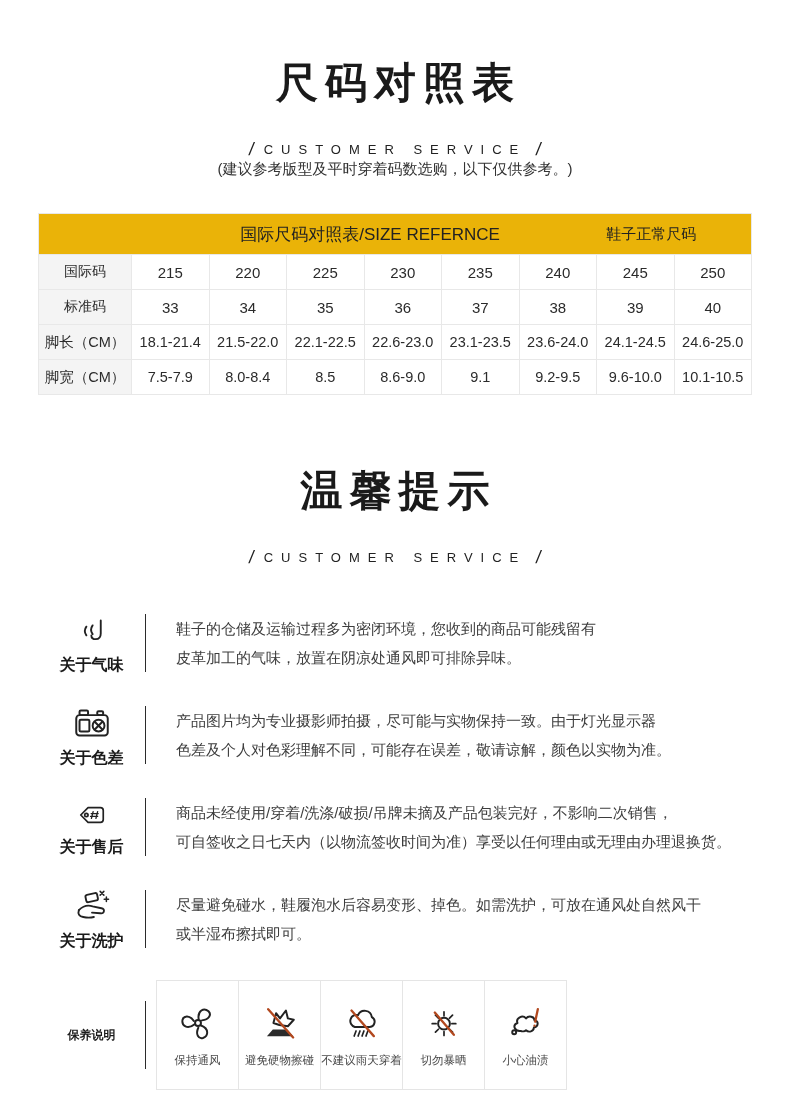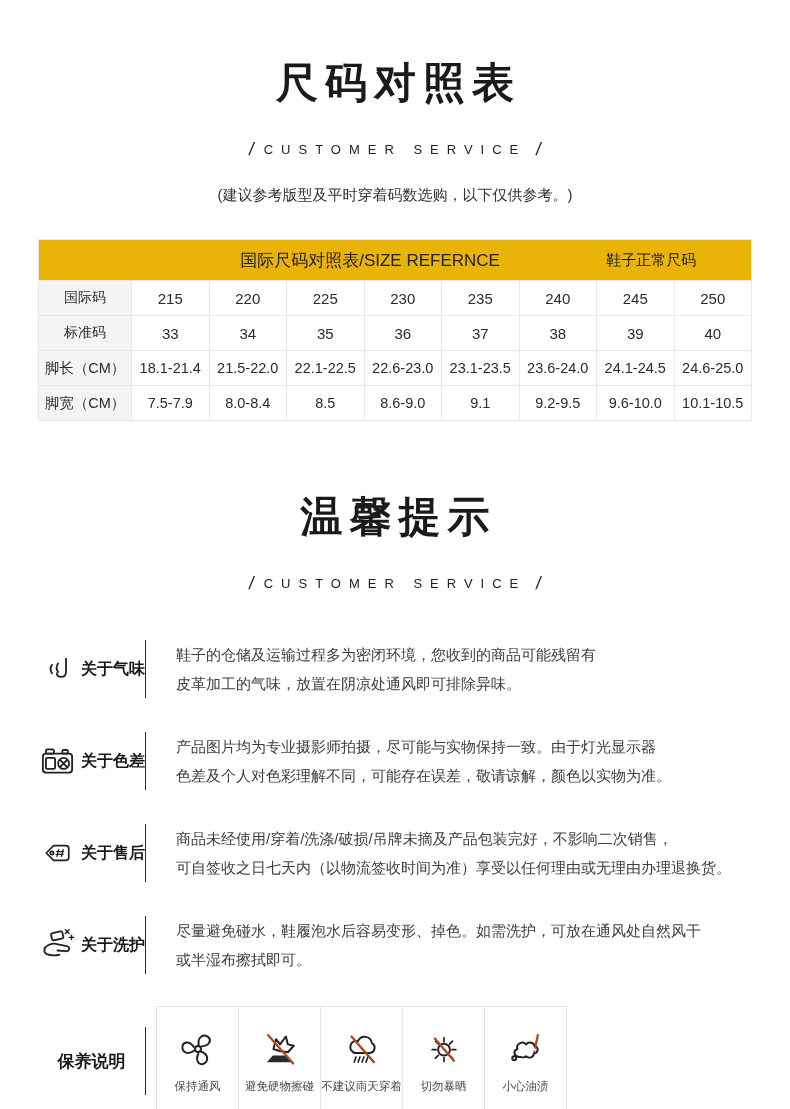--- a/index.html
+++ b/index.html
@@ -15,21 +15,21 @@
     text-align:center; font-size:42px; font-weight:bold; color:#1a1a1a;
     letter-spacing:7px; padding-left:7px;
   }
   .sec-title.first { padding-top:55px; }
   .sec-title.second { padding-top:68px; }
   .sec-sub {
     margin-top:28px; text-align:center; font-size:13px; color:#222;
     letter-spacing:8px; display:flex; align-items:center; justify-content:center; gap:10px;
   }
   .sec-sub .slash { font-size:18px; letter-spacing:0; font-weight:300; transform:skewX(-8deg); }
-  .sec-note { margin-top:26px; text-align:center; font-size:15px; color:#333; }
+  .sec-note { text-align:center; font-size:15px; color:#333; }
 
   
   .size-table {
     margin:34px 38px 0 38px; width:714px;
     border:1px solid #e8e8e8; font-size:15px; color:#2b2b2b;
   }
   .st-header {
     position:relative; height:40px; background:#eab308;text-align:right;
   }
   .st-header .hleft {
@@ -47,34 +47,34 @@
     background:#fff; white-space:nowrap; font-size:15px;
   }
   .st-cell:first-child { border-left:none; }
   .st-label { background:#f4f4f4; font-size:14px; }
   .st-row.small-vals .st-cell { font-size:14.5px; }
 
   
   .tips { margin-top:40px; }
   .tip-row { display:flex; align-items:center; margin:0 38px 22px 38px; min-height:70px; }
   .tip-left {
-    width:107px; display:flex; flex-direction:row; align-items:center;
+    width:107px; display:flex; flex-direction:column; align-items:center;
     justify-content:center; gap:4px; flex-shrink:0;
   }
   .tip-label { font-size:16px; font-weight:bold; color:#1a1a1a; white-space:nowrap; }
   .tip-divider { width:1px; height:58px; background:#2b2b2b; flex-shrink:0; }
   .tip-text { padding-left:30px; font-size:15px; line-height:29px; color:#3d3d3d; }
   .icon { display:block; }
 
   
   .care-row { display:flex; align-items:center; margin:26px 38px 0 38px; }
   .care-left {
     width:107px; display:flex; align-items:center; justify-content:center; flex-shrink:0;
   }
-  .care-label { font-size:17px; font-weight:bold; color:#1a1a1a; white-space:nowrap; }
+  .care-label { font-size:12px; font-weight:bold; color:#1a1a1a; white-space:nowrap; }
   .care-divider { width:1px; height:68px; background:#2b2b2b; flex-shrink:0; }
   .care-items { display:flex; margin-left:10px; }
   .care-box {
     width:83px; height:110px; border:1px solid #e5e5e5; margin-left:-1px;
     display:flex; flex-direction:column; align-items:center; justify-content:center; gap:9px;
     background:#fff;
   }
   .care-box:first-child { margin-left:0; }
   .care-box-label { font-size:11.5px; color:#4a4a4a; white-space:nowrap; }
 </style>

